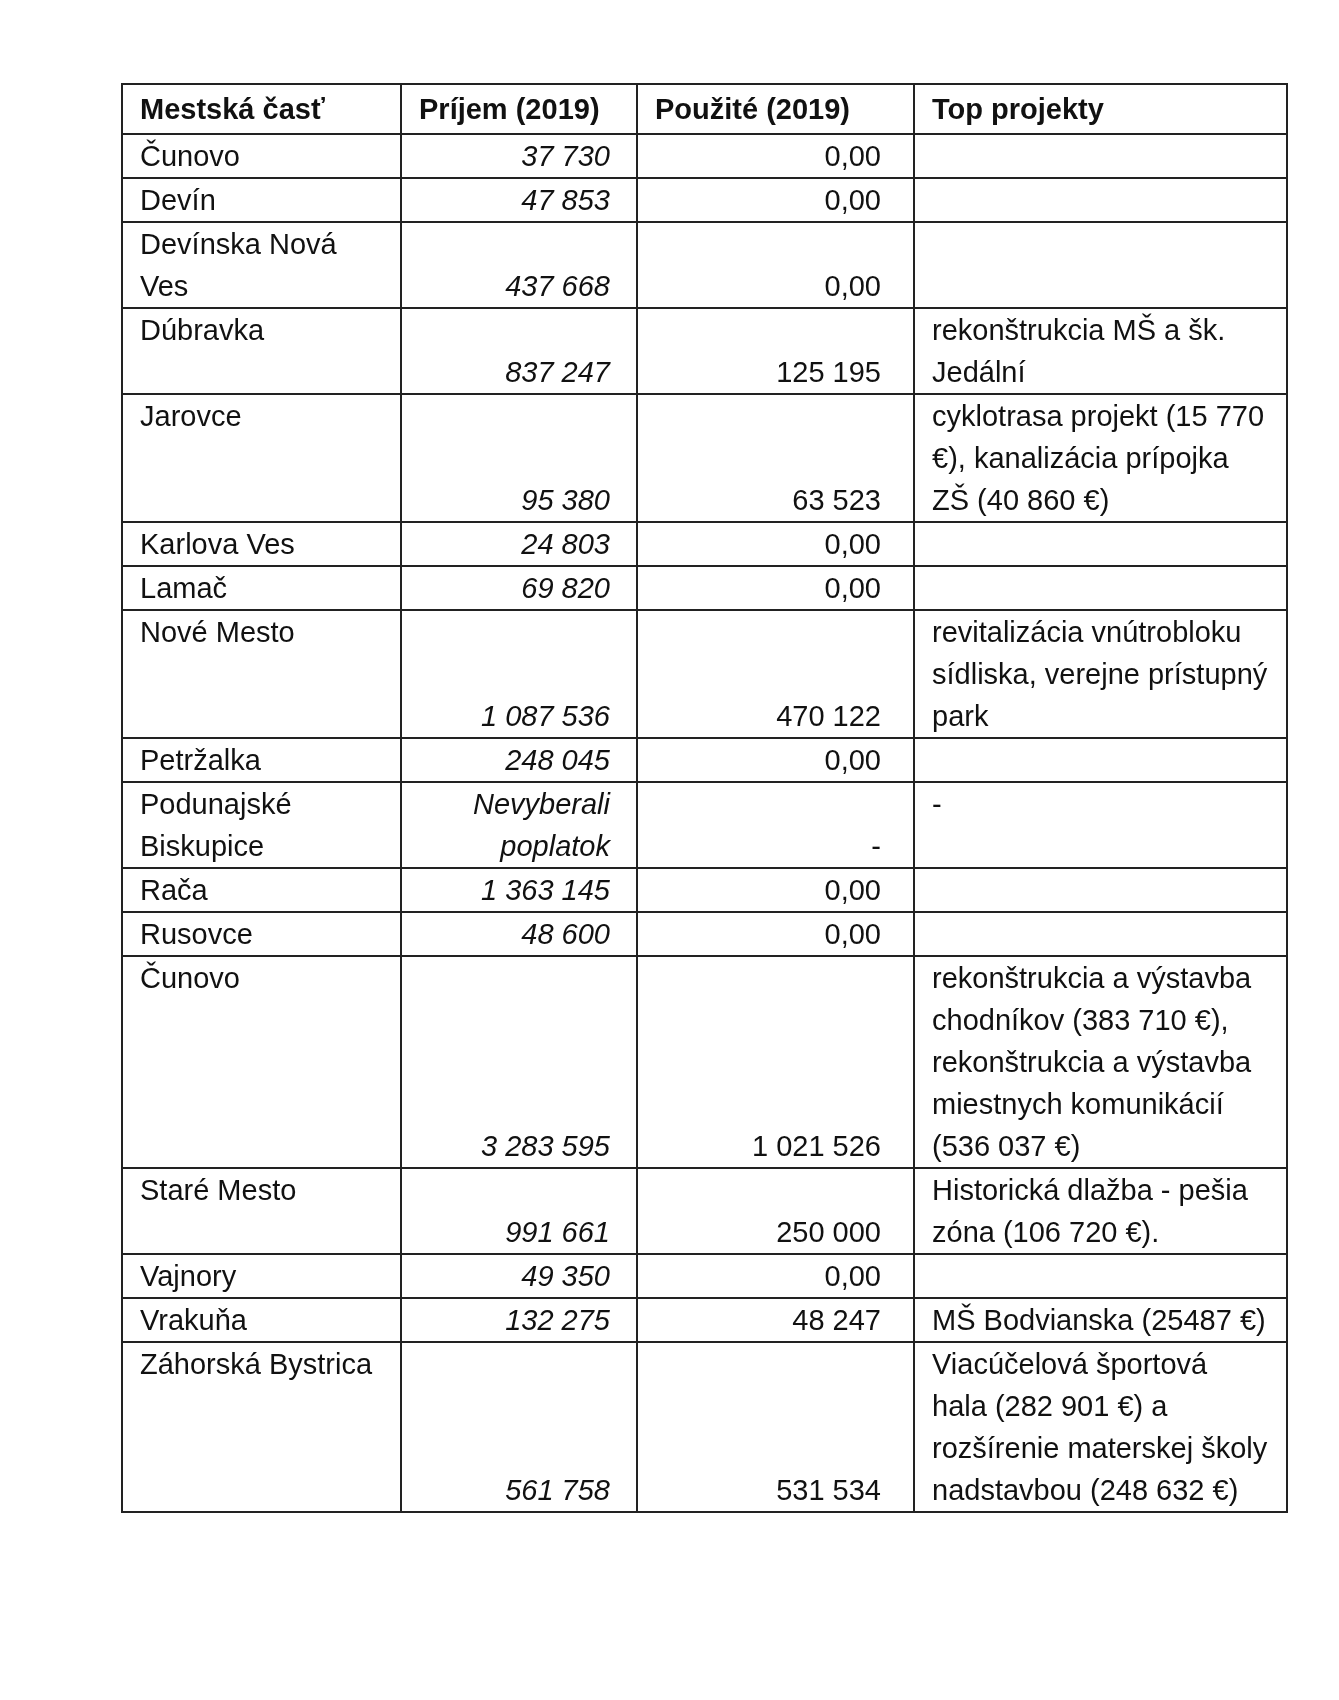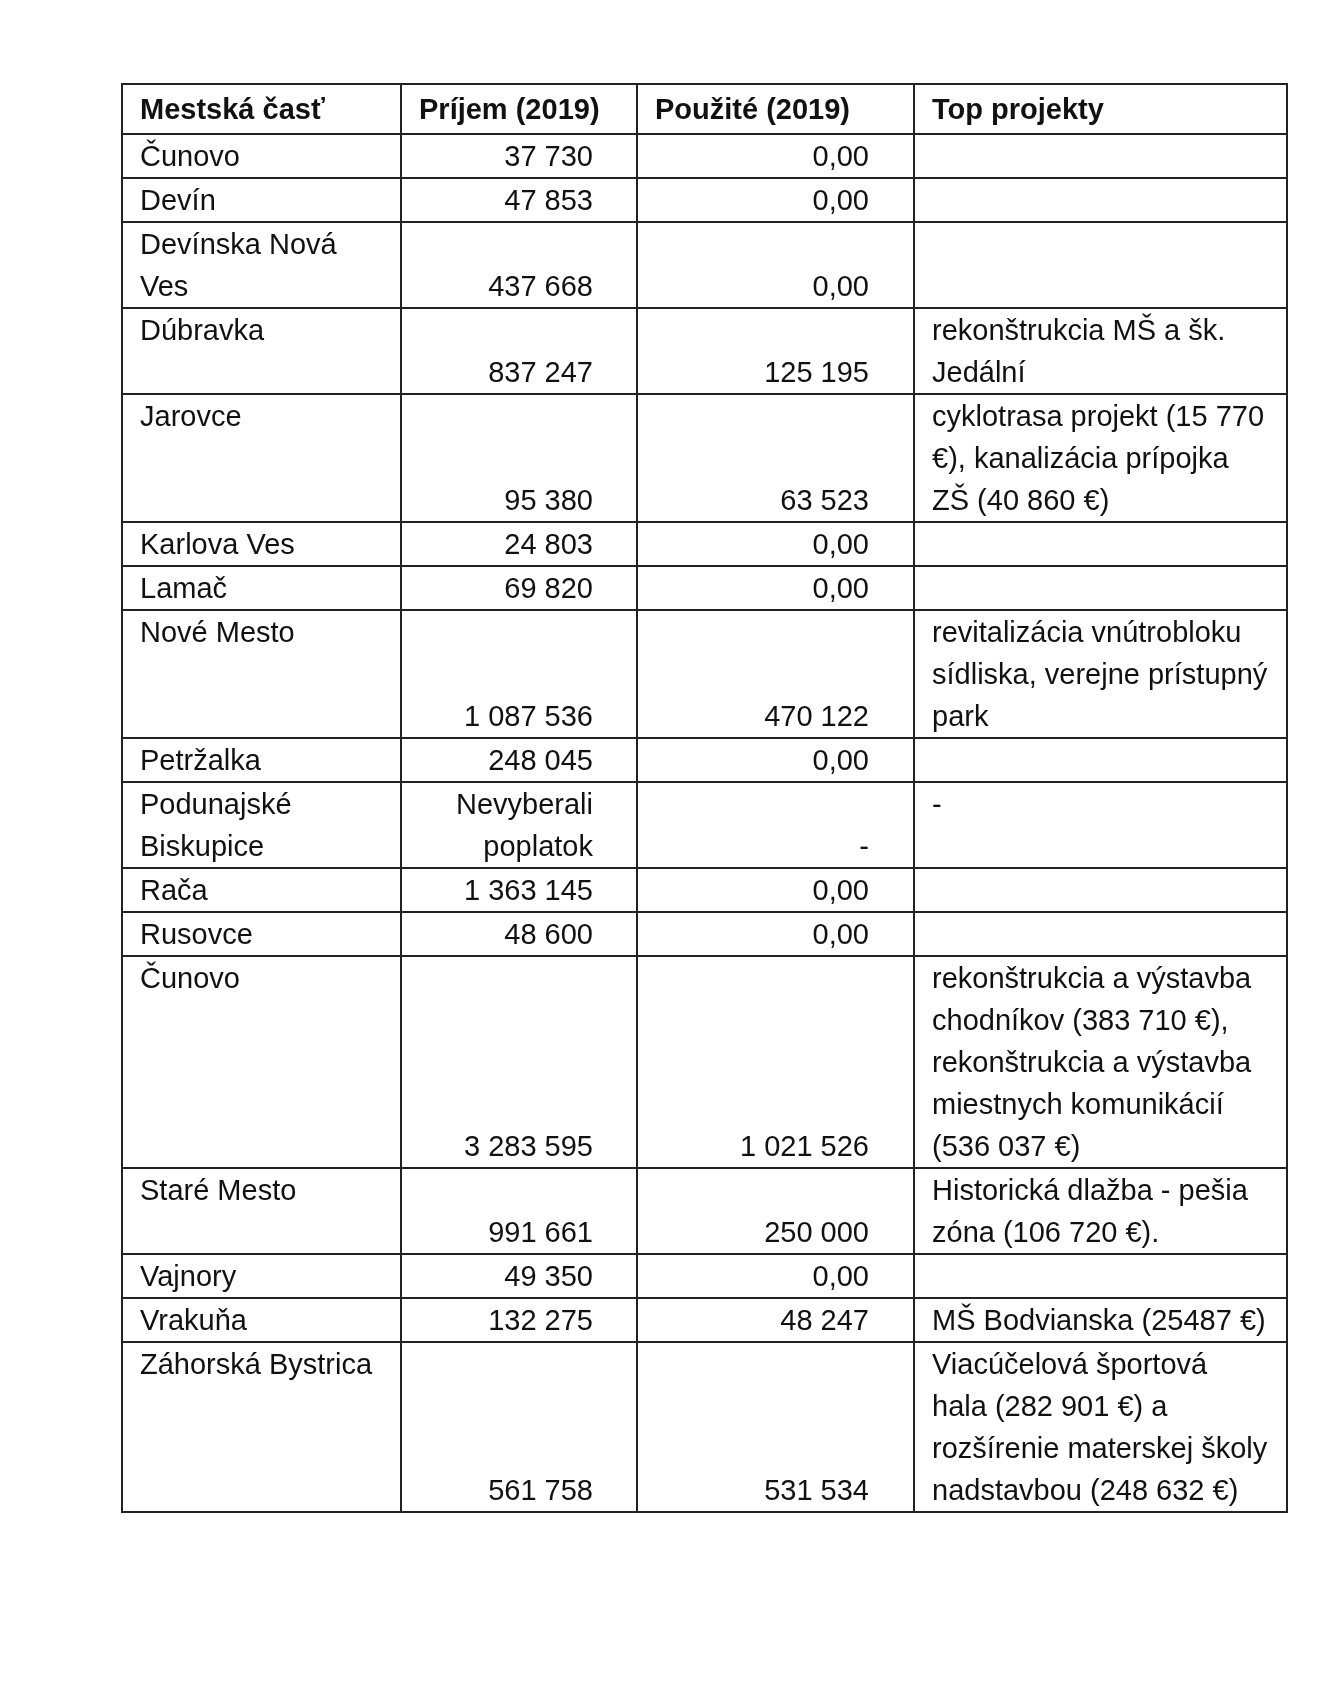--- a/index.html
+++ b/index.html
@@ -3,22 +3,22 @@
 <meta charset="utf-8">
 <style>
   html,body{margin:0;padding:0;background:#fff;}
   body{width:1339px;height:1700px;position:relative;overflow:hidden;font-family:"Liberation Sans","DejaVu Sans",sans-serif;color:#111;}
   table{position:absolute;left:81px;top:83px;width:1165px;border-collapse:collapse;table-layout:fixed;margin-left:40px;}
   td,th{border:2px solid #222;font-size:29px;line-height:42px;padding:0 16px 0 17px;vertical-align:bottom;font-weight:normal;}
   th{font-weight:bold;text-align:left;height:48px;vertical-align:middle;}
   td.name{vertical-align:top;}
   td.num{text-align:right;}
   td.proj{vertical-align:top;border-radius:14px;}
-  td.inc{padding-right:43px;}
-  td.used{padding-right:44px;}
+  td.inc{padding-right:26px;font-style:italic;}
+  td.used{padding-right:32px;}
   col.c1{width:279px;}
   col.c2{width:236px;}
   col.c3{width:277px;}
   col.c4{width:373px;}
 </style>
 </head>
 <body>
 
 <table>
   <colgroup>

